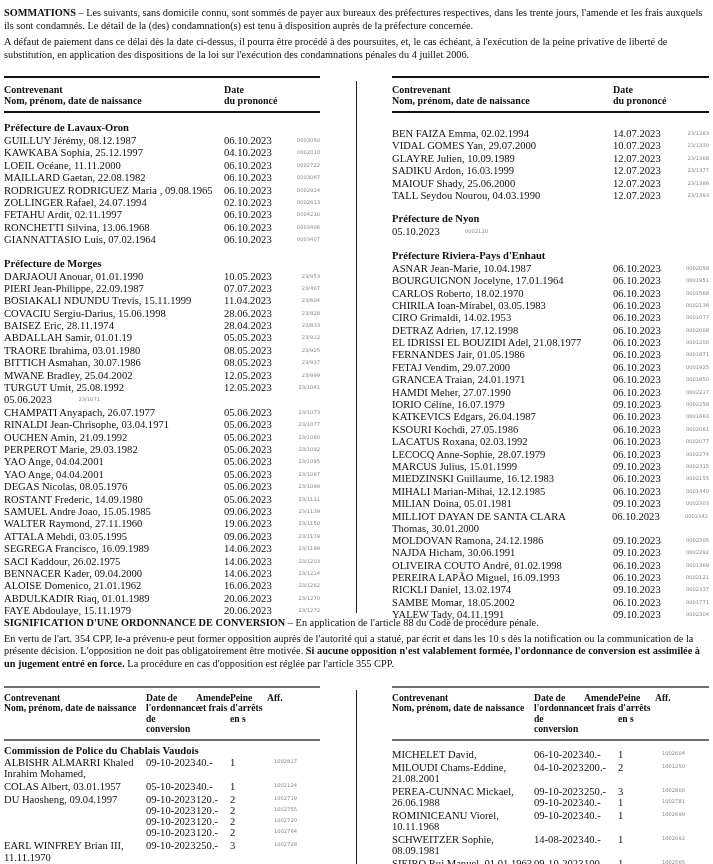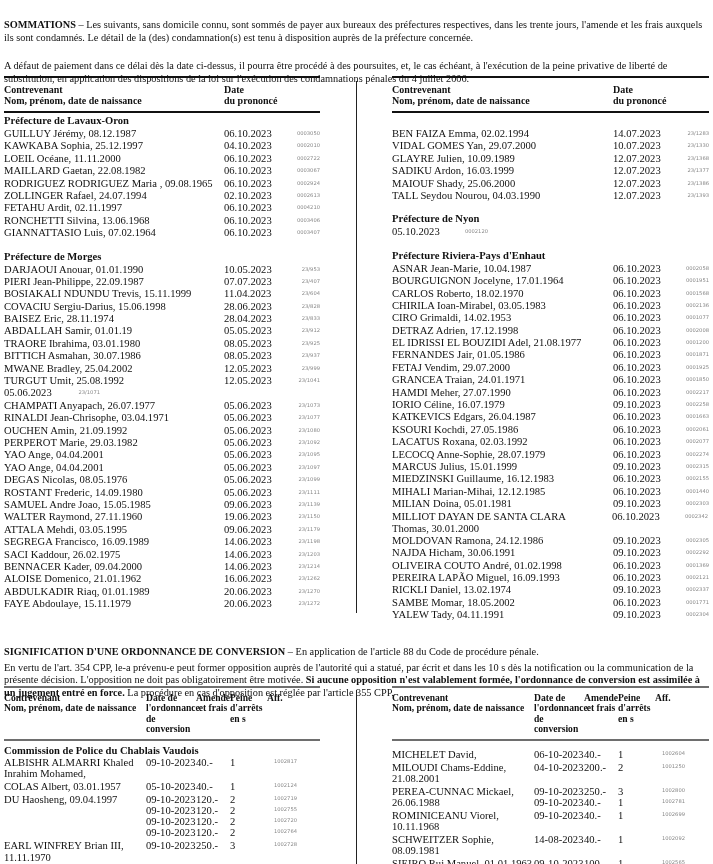--- a/index.html
+++ b/index.html
@@ -2,21 +2,21 @@
 <html><head>
 <meta charset="utf-8">
 <style>
   html, body { margin: 0; padding: 0; background: #ffffff; }
   body {
     width: 713px; height: 864px; overflow: hidden; position: relative;
     font-family: "Liberation Serif", "DejaVu Serif", serif;
     color: #111; font-size: 10.6px; line-height: 12.3px;
   }
   .intro { position: absolute; left: 4px; top: 3px; width: 704px; font-size: 10.3px; line-height: 12.6px; }
-  .intro p { margin: 16px 0 3px 0; }
+  .intro p { margin: 4px 0 3px 0; }
   b { font-weight: bold; }
 
   .col { position: absolute; }
   .col.left { left: 4px; width: 316px; }
   .col.right { left: 392px; width: 317px; }
   .vline { position: absolute; width: 1px; background: #222; }
 
   .rule { border-top: 2px solid #111; }
   .rule.grey { border-top: 2px solid #6e6e6e; }
   .hdr { display: flex; font-weight: bold; font-size: 10px; line-height: 11px; padding: 6px 0 5px 0; }
@@ -25,21 +25,21 @@
 
   .row { display: flex; height: 12.4px; white-space: nowrap; }
   .row .name { flex: 1; overflow: visible; }
   .row .date { width: 62px; }
   .row .ref { width: 34px; text-align: right; font-family: "DejaVu Sans", sans-serif; font-size: 5.2px; color: #888; line-height: 10px; }
   .sec { font-weight: bold; height: 13px; }
   .gap { height: 11px; }
   .row.tall { height: 24.2px; white-space: normal; }
   .row.tall .name { width: 190px; flex: none; margin-right: 30px; }
 
-  .sig { position: absolute; left: 4px; top: 646px; width: 704px; font-size: 10.3px; line-height: 12.6px; }
+  .sig { position: absolute; left: 4px; top: 617px; width: 704px; font-size: 10.3px; line-height: 12.6px; }
   .sig p { margin: 0 0 3px 0; }
 
   .ctab .chdr { display: flex; font-weight: bold; font-size: 9.6px; line-height: 10.4px; padding: 5px 0 4px 0; }
   .chdr .c-name { width: 142px; }
   .chdr .c-date { width: 50px; }
   .chdr .c-amt { width: 34px; text-align: center; }
   .chdr .c-peine { width: 37px; }
   .chdr .c-aff { width: 30px; }
   .crow { display: flex; line-height: 11.2px; }
   .crow .c-name { width: 142px; }
@@ -68,21 +68,21 @@
     <div class="h-name">
         <div>Contrevenant</div>
         <div>Nom, prénom, date de naissance</div>
       </div>
     <div class="h-date">
         <div>Date</div>
         <div>du prononcé</div>
       </div>
   </div>
   <div class="rule"></div>
-  <div id="left-body" style="padding-top:2px;">
+  <div id="left-body" style="padding-top:9px;">
       <div class="sec">Préfecture de Lavaux-Oron</div>
       <div class="row">
         <span class="name">GUILLUY Jérémy, 08.12.1987</span>
         <span class="date">06.10.2023</span>
         <span class="ref">0003050</span>
       </div>
       <div class="row">
         <span class="name">KAWKABA Sophia, 25.12.1997</span>
         <span class="date">04.10.2023</span>
         <span class="ref">0002010</span>

